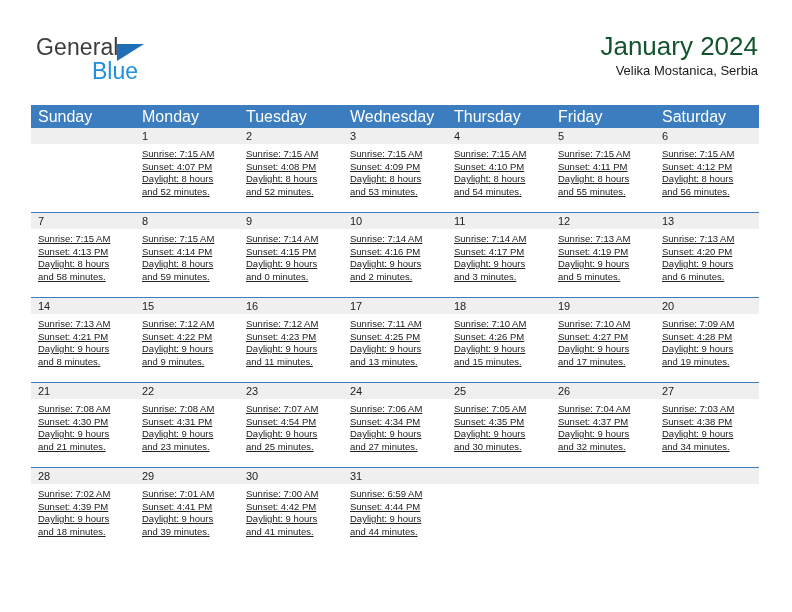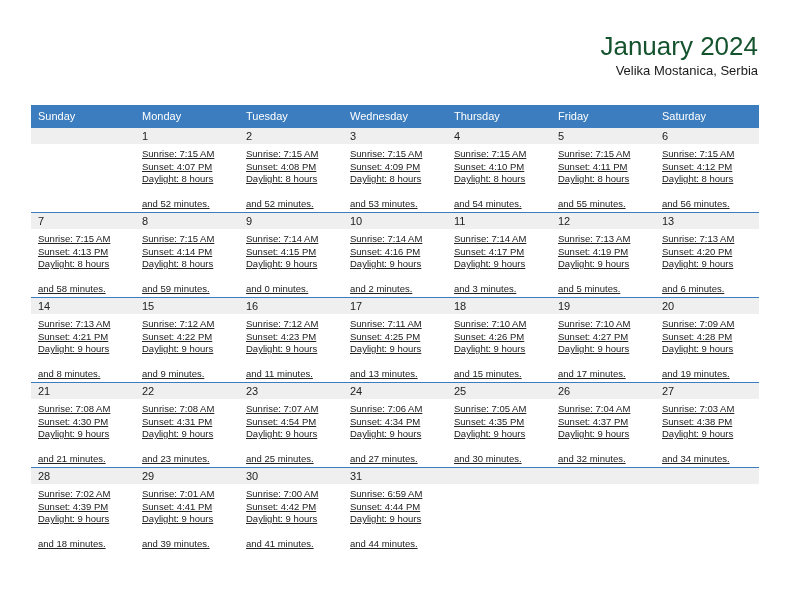--- a/index.html
+++ b/index.html
@@ -98,21 +98,21 @@
     left: 31px;
     top: 105px;
     width: 728px;
     border-collapse: collapse;
     table-layout: fixed;
   }
 
   .calendar th {
     background: #3b7dbe;
     color: #ffffff;
-    font-size: 11px;
+    font-size: 16px;
     font-weight: 400;
     text-align: left;
     padding: 5px 0 5px 7px;
     height: 10px;
     line-height: 13px;
     border: none;
   }
 
   .calendar td {
     vertical-align: top;
@@ -155,30 +155,34 @@
     text-decoration: underline;
   }
   .daybody div {
     font-size: 9.5px;
     line-height: 12.6px;
     color: #222222;
     white-space: nowrap;
   }
   .daybody .dl2 {
     white-space: nowrap;
-    margin-top: 12px;
   }
 </style>
 </head>
 <body>
 
 <div class="page">
 
   <div class="header">
 
+    <div class="brand">
+      <span class="brand-general">General</span>
+      <span class="brand-triangle"></span>
+      <span class="brand-blue">Blue</span>
+    </div>
 
     <div class="title-block">
       <div class="cal-title">January 2024</div>
       <div class="cal-subtitle">Velika Mostanica, Serbia</div>
     </div>
 
   </div>
 
   <table class="calendar">
     <thead>

